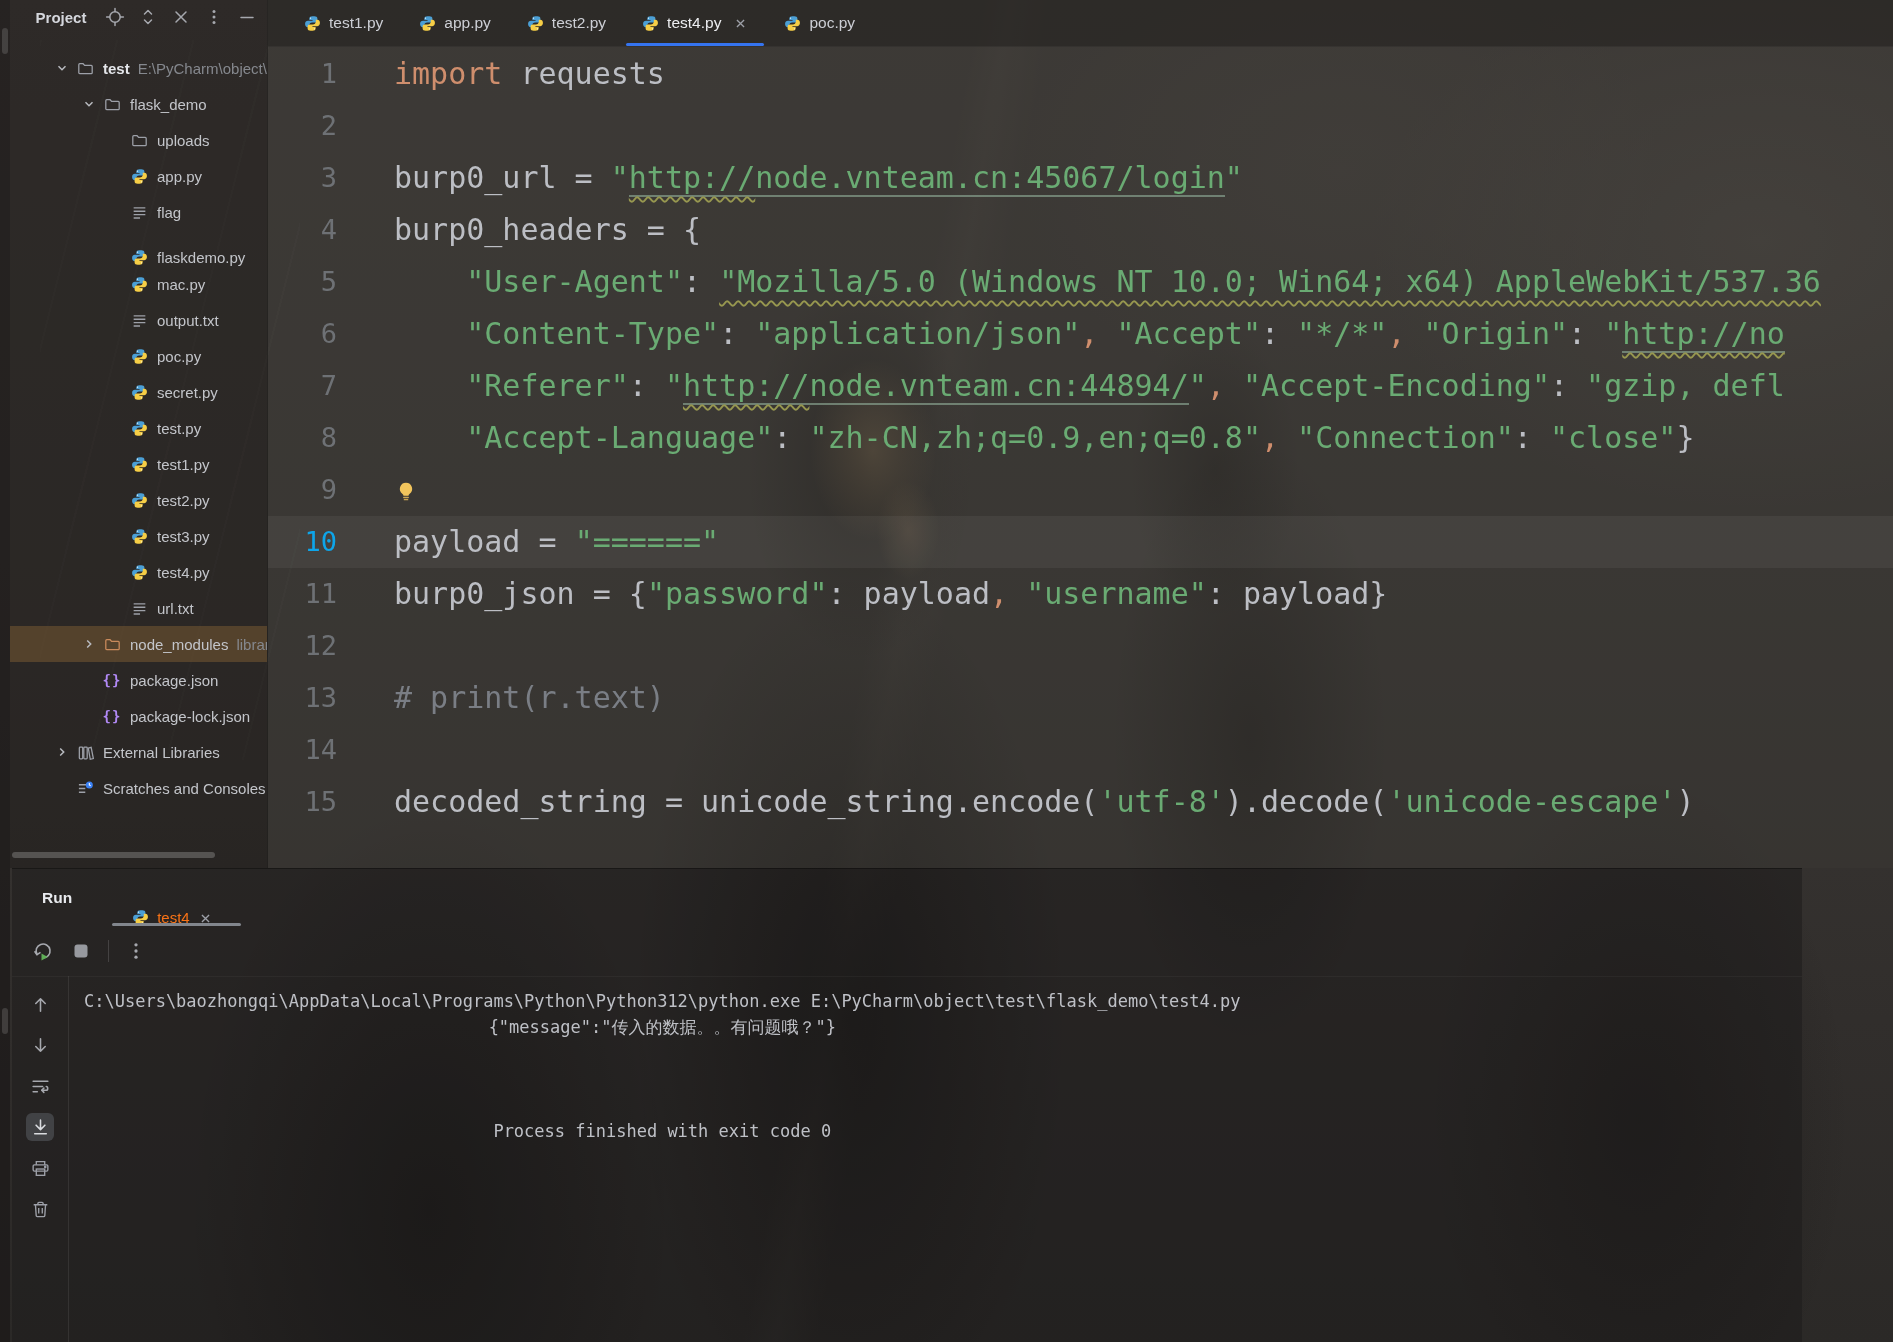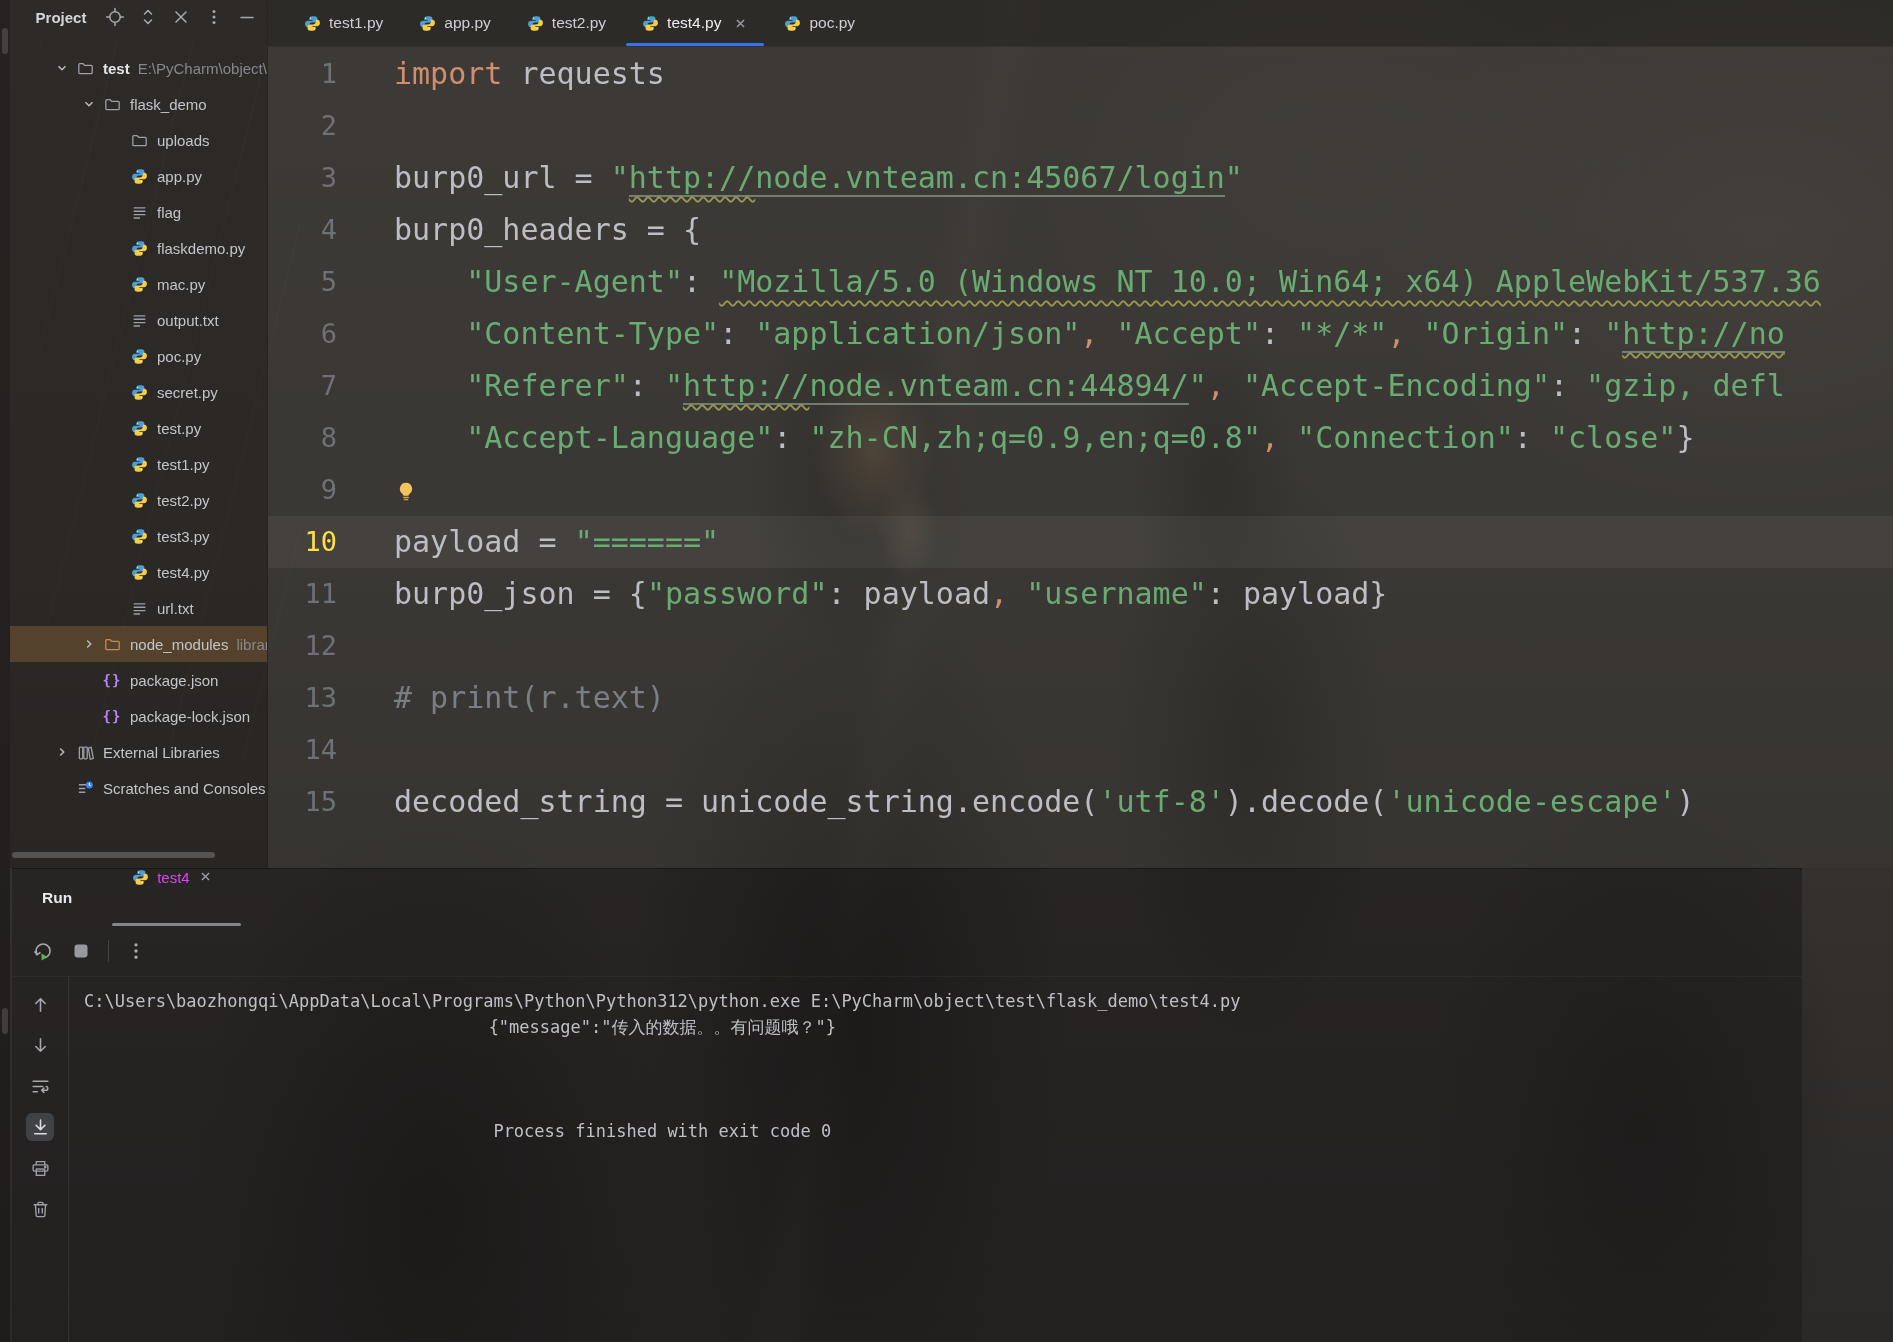--- a/index.html
+++ b/index.html
@@ -59,35 +59,35 @@
   .tab.active::after{content:'';position:absolute;left:2px;right:2px;bottom:0;height:3px;
        border-radius:2px;background:#3574F0;}
   .tab .tclose{width:15px;height:15px;margin-left:4px;}
   .tab .tclose svg{width:15px;height:15px;display:block;}
   #code{position:relative;padding-top:1px;overflow:hidden;height:821px;}
   .cline{display:flex;height:52px;white-space:pre;
          font-family:"DejaVu Sans Mono",monospace;font-size:30px;line-height:52px;}
   .cline.cur{background:rgba(255,255,255,.05);}
   .gut{width:113px;flex:0 0 113px;box-sizing:border-box;text-align:right;padding-right:44px;
        font-size:27px;color:#6E7175;}
-  .cline.cur .gut{color:#fde047;}
+  .cline.cur .gut{color:#0ea5e9;}
   .ctext{margin-left:13px;}
   .c-pl{color:#BCBEC4}.c-kw{color:#CF8E6D}.c-str{color:#6AAB73}.c-cm{color:#CF8E6D}
   .c-arg{color:#D5705A}.c-cmt{color:#7A7E85}
   .c-lnk{border-bottom:2px solid rgba(140,168,148,.65);}
   .c-wav{text-decoration:underline;text-decoration-style:wavy;text-decoration-color:#97974F;
          text-decoration-thickness:2px;text-underline-offset:8px;}
   .bulb svg{width:24px;height:24px;vertical-align:middle;}
   
   #run{position:absolute;left:12px;top:868px;width:1790px;height:474px;
        background:rgba(30,28,27,.55);border-top:1px solid rgba(0,0,0,.35);box-sizing:border-box;}
   #run-header{display:flex;align-items:center;height:57px;padding-left:30px;}
   #run-title{font-size:15.5px;font-weight:bold;color:#E8EAEE;}
-  #run-tab{position:relative;display:flex;align-items:flex-start;gap:8px;margin-left:40px;
-           height:100%;padding:0 28px 0 20px;font-size:15px;color:#d946ef;cursor:pointer;}
+  #run-tab{position:relative;display:flex;align-items:flex-end;gap:8px;margin-left:40px;
+           height:100%;padding:0 28px 0 20px;font-size:15px;color:#f97316;cursor:pointer;}
   #run-tab .pyicon svg{width:17px;height:17px;display:block;}
   #run-tab::after{content:'';position:absolute;left:0;right:0;bottom:0;height:3px;border-radius:2px;
                   background:#82868D;}
   #run-tab .tclose{width:15px;height:15px;}
   #run-tab .tclose svg{width:15px;height:15px;display:block;}
   #run-toolbar{display:flex;align-items:center;height:50px;padding-left:20px;gap:16px;
                border-bottom:1px solid rgba(255,255,255,.04);}
   .rbtn{width:22px;height:22px;cursor:pointer;}
   .rbtn svg{width:22px;height:22px;display:block;}
   .rt-div{width:1px;height:22px;background:rgba(255,255,255,.14);}
@@ -197,21 +197,21 @@
         </div>
         <div class="trow" style="padding-left: 92px;">
           <span class="tchev"></span>
           <span class="ticon">
             <svg viewBox="0 0 16 16" stroke="#9DA0A8" stroke-width="1.3" fill="none">
               <path d="M2.5 3.6h11M2.5 6.8h11M2.5 10h11M2.5 13.2h6"></path>
             </svg>
           </span>
           <span class="tlabel">flag</span>
         </div>
-        <div class="trow" style="padding-left: 92px;">
+        <div class="trow" style="padding-left: 92px; align-items: flex-end;">
           <span class="tchev"></span>
           <span class="ticon">
             <svg viewBox="0 0 16 16">
               <path fill="#4B9FD5" d="M7.95 1.1c-1.7 0-2.9.75-2.9 2.1v1.6h3v.65H3.7c-1.5 0-2.7 1.1-2.7 3 0 1.85 1 3 2.5 3h1.4V9.6c0-1.45 1.25-2.55 2.75-2.55h3c1.1 0 1.95-.85 1.95-1.95V3.2c0-1.3-1.2-2.1-2.85-2.1z"></path>
               <circle cx="6.1" cy="3" r=".6" fill="#EAF2F8"></circle>
               <path fill="#F6CE46" d="M8.05 14.9c1.7 0 2.9-.75 2.9-2.1v-1.6h-3v-.65h4.35c1.5 0 2.7-1.1 2.7-3 0-1.85-1-3-2.5-3h-1.4v1.85c0 1.45-1.25 2.55-2.75 2.55h-3c-1.1 0-1.95.85-1.95 1.95v1.9c0 1.3 1.2 2.1 2.85 2.1z"></path>
               <circle cx="9.9" cy="13" r=".6" fill="#FDF6DC"></circle>
             </svg>
           </span>
           <span class="tlabel">flaskdemo.py</span>

